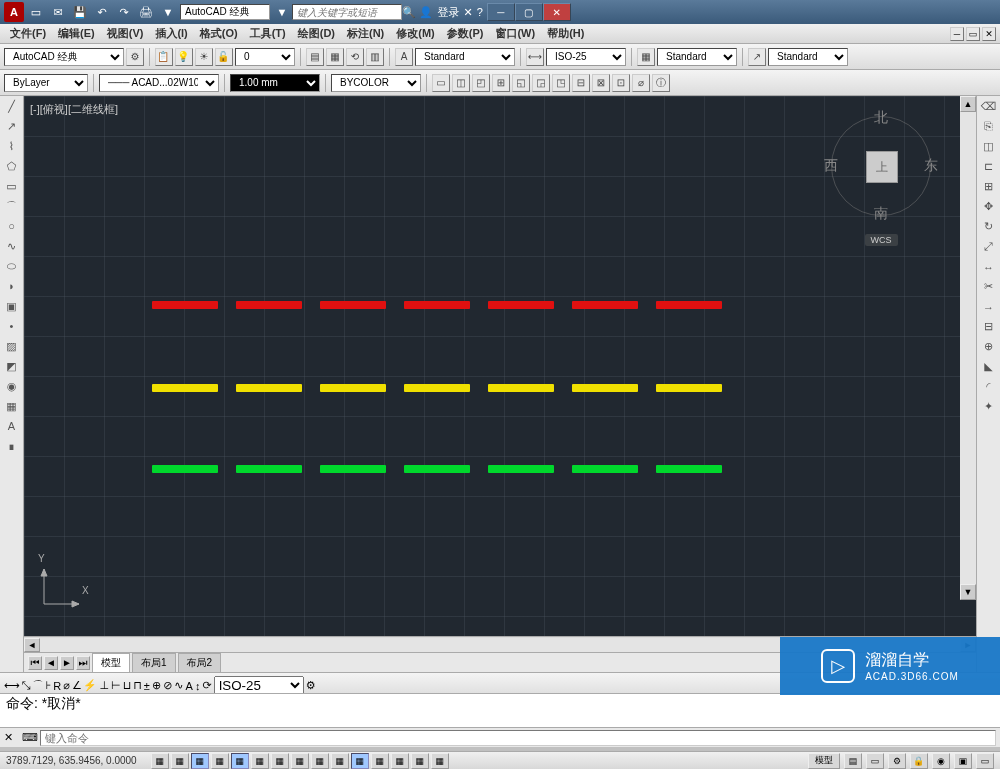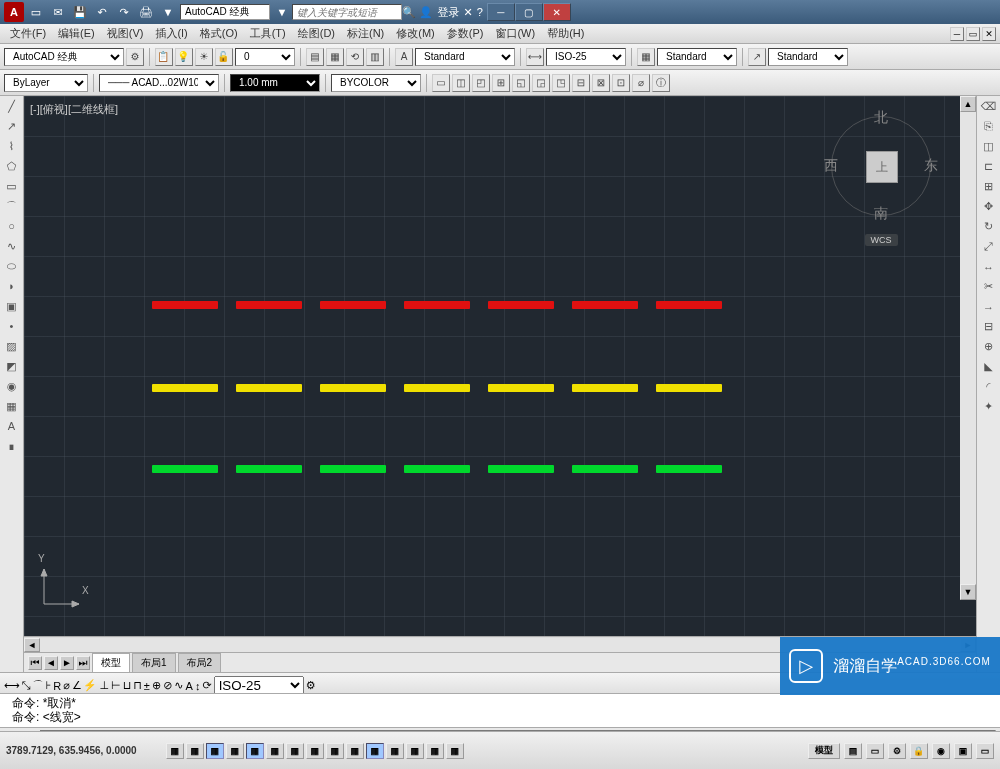--- a/index.html
+++ b/index.html
@@ -15,21 +15,21 @@
 .titlebar .title-center .app { color: #eee; }
 .titlebar .title-center .doc { color: #c8e0ff; }
 .titlebar .searchbox { background: #fff; color: #888; font-style: italic; border: 1px inset #999; padding: 1px 4px; width: 110px; height: 16px; font-size: 10px; }
 .titlebar .right-group { display: flex; align-items: center; gap: 4px; }
 .titlebar .win-btns { display: flex; }
 .titlebar .win-btns .wb { width: 28px; height: 18px; background: #4a6a8a; display: flex; align-items: center; justify-content: center; border: 1px outset #6a8aaa; font-size: 10px; }
 .titlebar .win-btns .wb.close { background: #c04040; }
 
 
 .menubar { height: 20px; background: linear-gradient(to bottom, #f0f0f0, #d8d8d8); display: flex; align-items: center; padding: 0 4px; border-bottom: 1px solid #aaa; }
-.menubar .item { padding: 2px 6px; font-size: 11px; color: #333; }
+.menubar .item { padding: 2px 6px; font-size: 11px; color: #333; font-weight: bold; }
 .menubar .doc-btns { margin-left: auto; display: flex; gap: 2px; }
 .menubar .doc-btns .db { width: 14px; height: 14px; border: 1px outset #ccc; background: #e8e8e8; font-size: 9px; display: flex; align-items: center; justify-content: center; }
 
 
 .toolbar { height: 26px; background: linear-gradient(to bottom, #f4f4f4, #dcdcdc); display: flex; align-items: center; padding: 0 4px; border-bottom: 1px solid #aaa; gap: 2px; }
 .toolbar .sel { background: #fff; border: 1px inset #999; padding: 1px 4px; height: 18px; font-size: 10px; }
 .toolbar .tbtn { width: 18px; height: 18px; border: 1px outset #ccc; background: #e8e8e8; display: flex; align-items: center; justify-content: center; font-size: 10px; color: #444; }
 .toolbar .sep { width: 1px; height: 18px; background: #aaa; margin: 0 3px; }
 
 
@@ -61,36 +61,36 @@
 .hscroll .arr { width: 16px; height: 14px; background: #ccc; border: 1px outset #eee; font-size: 9px; display: flex; align-items: center; justify-content: center; }
 .hscroll .track { flex: 1; background: #e4e4e4; height: 14px; }
 .tabs { height: 20px; background: #e8e8e8; border-top: 1px solid #aaa; display: flex; align-items: center; padding: 0 4px; gap: 2px; font-size: 10px; }
 .tabs .tab { padding: 2px 8px; background: #d0d0d0; border: 1px solid #aaa; }
 .tabs .tab.active { background: #fff; }
 
 
 .toolbar2 { height: 26px; background: linear-gradient(to bottom, #f4f4f4, #dcdcdc); display: flex; align-items: center; padding: 0 4px; border-top: 1px solid #aaa; gap: 2px; }
 
 
-.cmd-area { height: 34px; background: #fff; border-top: 1px solid #aaa; padding: 2px 12px; font-size: 12px; color: #000; line-height: 14px; overflow: hidden; }
+.cmd-area { height: 34px; background: #fff; border-top: 1px solid #aaa; padding: 2px 6px; font-size: 14px; color: #000; line-height: 14px; overflow: hidden; }
 .cmd-input-row { height: 20px; background: #e8e8e8; border-top: 1px solid #aaa; display: flex; align-items: center; padding: 0 4px; gap: 4px; }
 .cmd-input-row .icon { width: 14px; height: 14px; }
 .cmd-input-row input { flex: 1; border: 1px inset #ccc; background: #fff; padding: 1px 4px; font-size: 11px; color: #888; }
 
 
-.statusbar { position: absolute; bottom: 0; left: 0; right: 0; height: 38px; background: linear-gradient(to bottom, #f0f0f0, #d8d8d8); display: flex; align-items: center; padding: 0 6px; border-top: 1px solid #aaa; font-size: 10px; gap: 19px; font-weight: bold; }
+.statusbar { position: absolute; bottom: 0; left: 0; right: 0; height: 18px; background: linear-gradient(to bottom, #f0f0f0, #d8d8d8); display: flex; align-items: center; padding: 0 6px; border-top: 1px solid #aaa; font-size: 10px; gap: 4px; }
 .statusbar .coords { color: #333; }
 .statusbar .sbtn { width: 18px; height: 16px; background: #d8d8d8; border: 1px outset #eee; font-size: 9px; display: flex; align-items: center; justify-content: center; }
 .statusbar .sbtn.on { background: #a0c8ff; border: 1px inset #88b; }
 .statusbar .right { margin-left: auto; display: flex; align-items: center; gap: 4px; }
 
 
 .watermark { position: absolute; right: 0; bottom: 74px; width: 220px; height: 58px; background: #1978c8; color: #fff; display: flex; align-items: center; justify-content: center; font-size: 16px; gap: 10px; opacity: 0.95; }
 .watermark .logo-w { width: 34px; height: 34px; border: 2px solid #fff; border-radius: 6px; display: flex; align-items: center; justify-content: center; font-size: 18px; }
-.watermark .txt { display: flex; flex-direction: row; justify-content: flex-end; }
+.watermark .txt { display: flex; flex-direction: column; justify-content: flex-end; }
 .watermark .txt .sub { font-size: 10px; letter-spacing: 1px; }
 
 .vscroll { position: absolute; top: 0; right: 0; bottom: 36px; width: 16px; background: #ddd; display: flex; flex-direction: column; }
 .vscroll .arr { height: 16px; background: #ccc; border: 1px outset #eee; font-size: 9px; display: flex; align-items: center; justify-content: center; }
 .vscroll .track { flex: 1; background: #e4e4e4; }
 </style>
 </head>
 <body>
 
 <div class="titlebar">
@@ -334,21 +334,20 @@
   <div class="tbtn">∿</div>
   <div class="tbtn">A</div>
   <div class="tbtn">↕</div>
   <div class="tbtn">⟳</div>
   <select class="sel" style="width:90px"><option>ISO-25</option></select>
   <div class="tbtn">⚙</div>
 </div>
 
 <div class="cmd-area" style="position:absolute;bottom:42px;left:0;right:0">
   <div>命令: *取消*</div>
-  <div>命令: &lt;线宽&gt;</div>
 </div>
 
 <div class="cmd-input-row" style="position:absolute;bottom:22px;left:0;right:0">
   <span class="icon">✕</span>
   <span class="icon">⌨</span>
   <input placeholder="键入命令" style="">
 </div>
 
 <div class="statusbar">
   <span class="coords">3789.7129, 635.9456, 0.0000</span>

